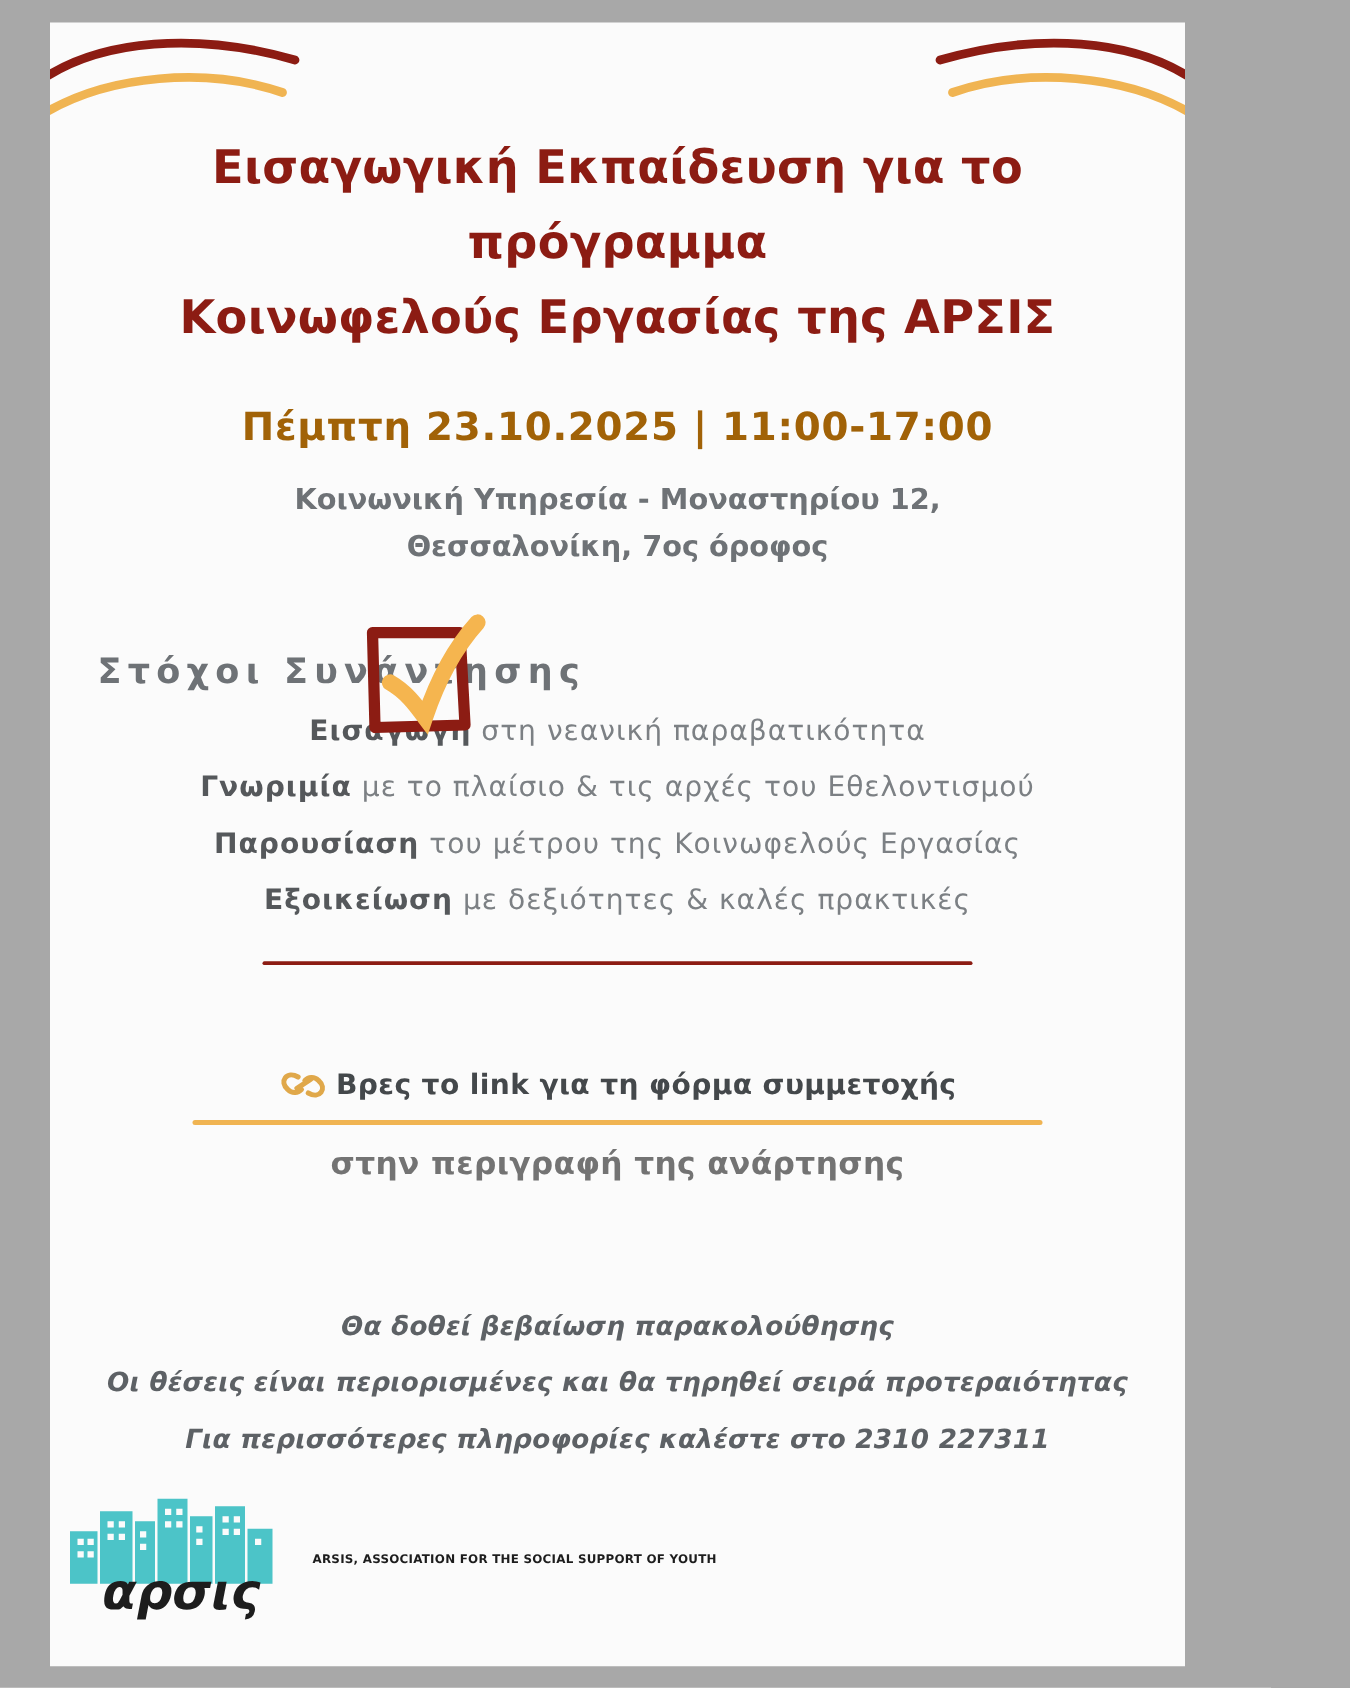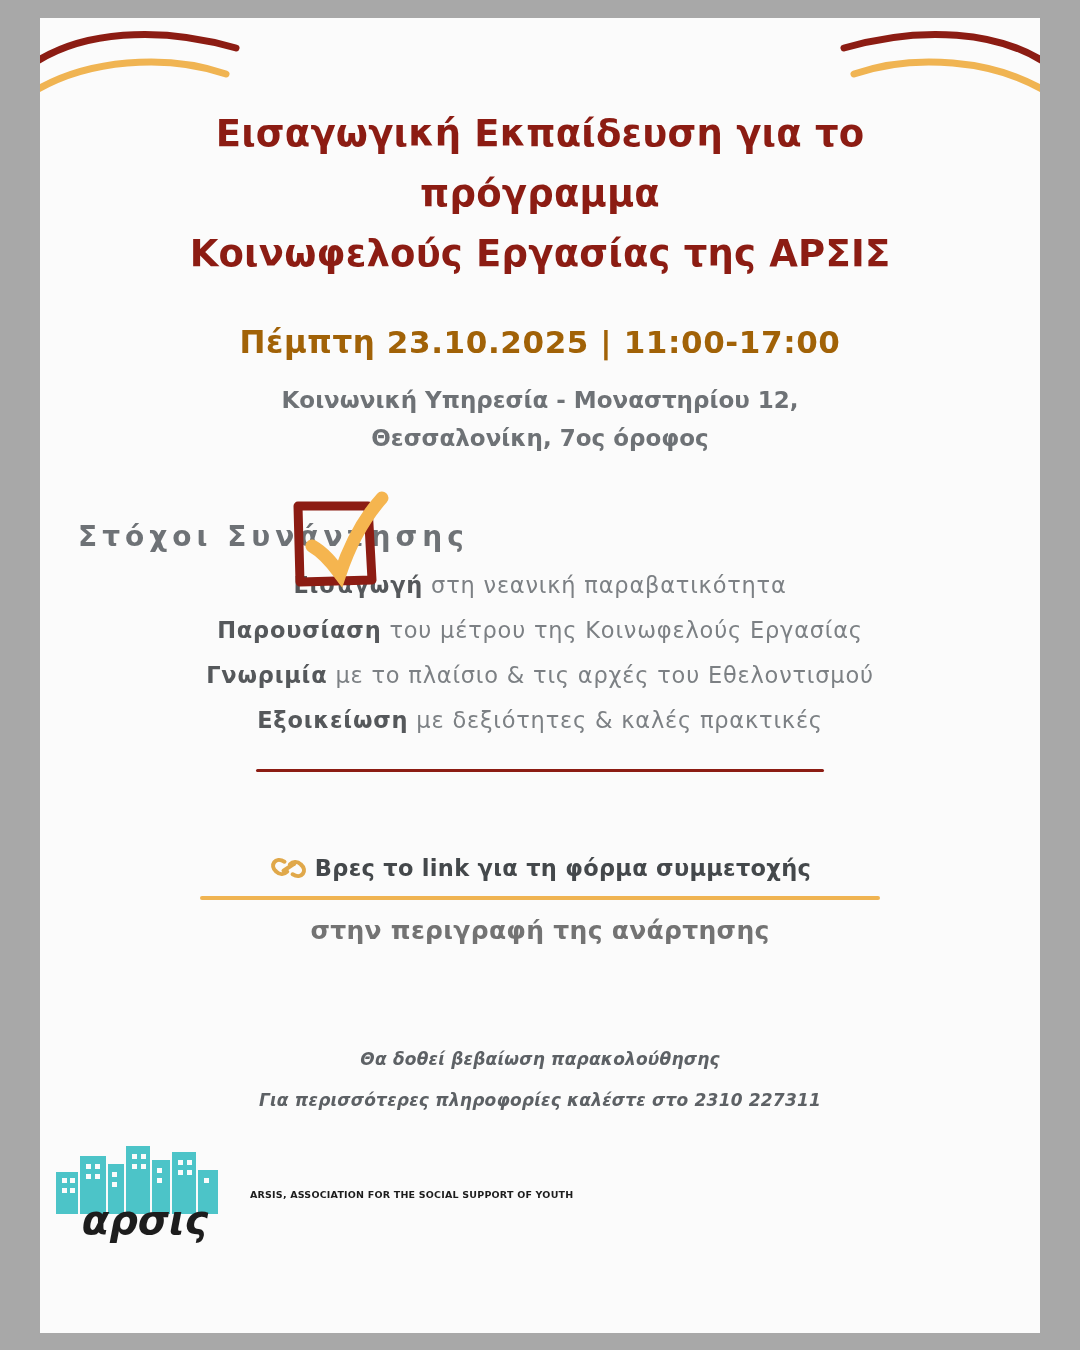--- a/index.html
+++ b/index.html
@@ -8,21 +8,21 @@
     width: 1080px;
     height: 1350px;
     background: #a8a8a8;
     font-family: "DejaVu Sans", sans-serif;
   }
 
   #poster-frame {
     position: absolute;
     left: 40px;
     top: 18px;
-    width: 1000px;
+    width: 908px;
     height: 1315px;
     background: #fbfbfb;
     overflow: hidden;
   }
 
   
   .swoosh { position: absolute; }
   .sw-tl { left: 0; top: 0; }
   .sw-tr { right: 0; top: 0; }
 
@@ -127,21 +127,21 @@
     font-weight: bold;
     margin-top: 16px;
     letter-spacing: 0.3px;
   }
 
   
   .notes { margin-top: 104px; }
   .note {
     text-align: center;
     color: #5d6165;
-    font-size: 17px;
+    font-size: 21px;
     font-style: italic;
     font-weight: bold;
     margin-top: 21px;
     letter-spacing: 0.2px;
   }
 
   
   .logo-wrap {
     margin-top: 28px;
     display: flex;
@@ -190,24 +190,24 @@
       <path d="M12 18 L82 18 L86 92 L14 94 Z" fill="none" stroke="#8c1c13" stroke-width="9" stroke-linejoin="round"></path>
       <path d="M26 58 C 40 66, 48 78, 54 86 C 64 56, 78 30, 96 10" fill="none" stroke="#f5b54f" stroke-width="13" stroke-linecap="round"></path>
     </svg>
 
     <div class="goals-heading">Στόχοι Συνάντησης</div>
 
     <div class="goal-line">
       <b>Εισαγωγή</b><span> στη νεανική παραβατικότητα</span>
     </div>
     <div class="goal-line">
+      <b>Γνωριμία</b><span> με το πλαίσιο &amp; τις αρχές του Εθελοντισμού</span>
+    </div>
+    <div class="goal-line">
       <b>Παρουσίαση</b><span> του μέτρου της Κοινωφελούς Εργασίας</span>
-    </div>
-    <div class="goal-line">
-      <b>Γνωριμία</b><span> με το πλαίσιο &amp; τις αρχές του Εθελοντισμού</span>
     </div>
     <div class="goal-line">
       <b>Εξοικείωση</b><span> με δεξιότητες &amp; καλές πρακτικές</span>
     </div>
 
     <div class="rule-dark"></div>
   </div>
 
   <div class="link-block">
     <div class="link-row">
@@ -219,20 +219,21 @@
         </g>
       </svg>
       <span class="link-text">Βρες το link για τη φόρμα συμμετοχής</span>
     </div>
     <div class="rule-gold"></div>
     <div class="link-sub">στην περιγραφή της ανάρτησης</div>
   </div>
 
   <div class="notes">
     <div class="note">Θα δοθεί βεβαίωση παρακολούθησης</div>
+    <div class="note">Οι θέσεις είναι περιορισμένες και θα τηρηθεί σειρά προτεραιότητας</div>
     <div class="note">Για περισσότερες πληροφορίες καλέστε στο 2310 227311</div>
   </div>
 
   <div class="logo-wrap">
     <svg width="210" height="110" viewBox="0 0 210 110">
       <g fill="#4cc4c8">
         <rect x="16" y="34" width="22" height="42"></rect>
         <rect x="40" y="18" width="26" height="58"></rect>
         <rect x="68" y="26" width="16" height="50"></rect>
         <rect x="86" y="8" width="24" height="68"></rect>

